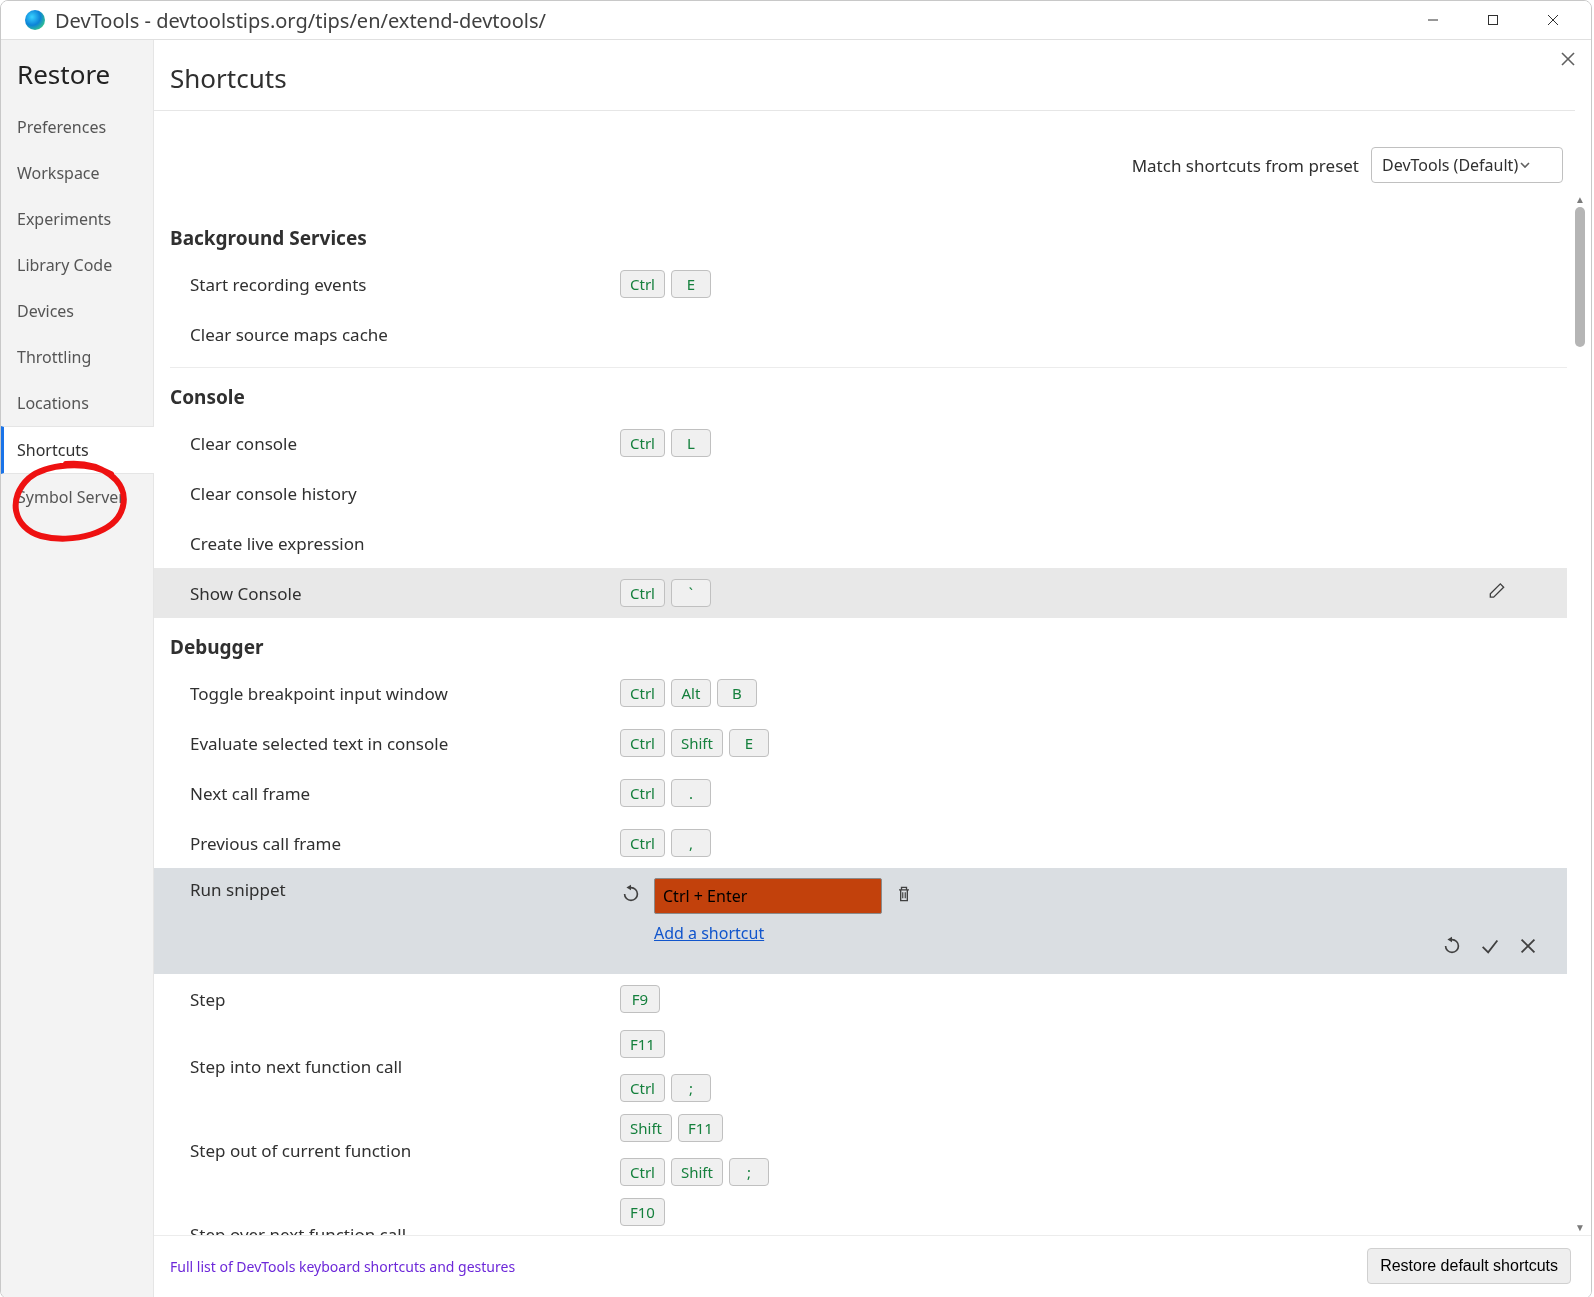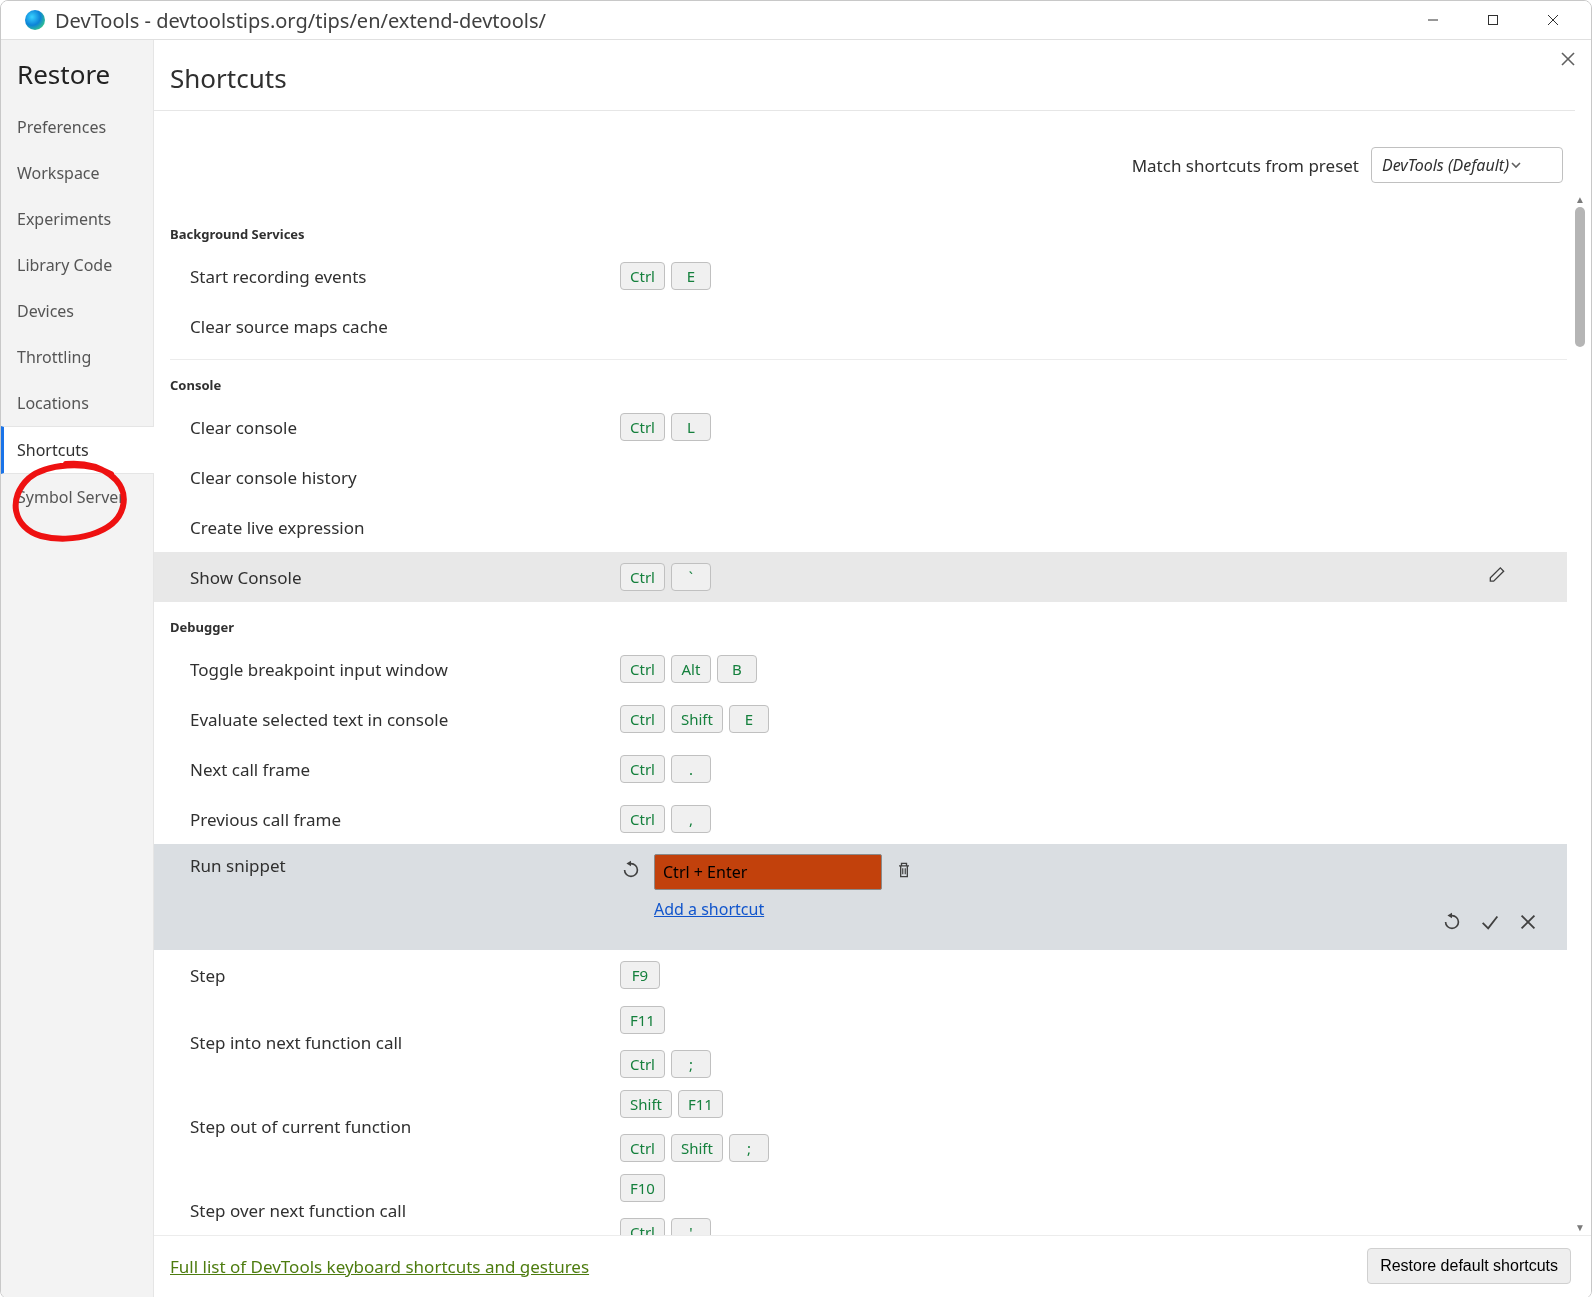--- a/index.html
+++ b/index.html
@@ -144,38 +144,37 @@
     display:flex;
     align-items:center;
     justify-content:flex-start;
     border:1px solid var(--key-border);
     border-radius:4px;
     padding:6px 10px;
     font-size:16px;
     background:#fff;
     cursor:pointer;
     min-width:170px;
-    font-style:italic;
   }
 
   .scroll-area {
     flex:1;
     overflow:hidden;
     margin: 0 0 0 0;
     position:relative;
   }
   .scroll-inner {
     padding: 18px 24px 0 0;
     height:100%;
     box-sizing:border-box;
   }
 
   .category {
     font-weight:700;
-    font-size:13px;
+    font-size:19px;
     padding: 16px 0 8px 16px;
   }
   .shortcut-row {
     display:flex;
     align-items:center;
     padding: 6px 0 6px 36px;
     min-height:38px;
     font-size:17px;
     color:#303030;
     position:relative;
@@ -313,23 +312,22 @@
   
   .footer {
     display:flex;
     justify-content:space-between;
     align-items:center;
     padding: 12px 20px 14px 16px;
     border-top:1px solid #ececec;
     background:#fff;
   }
   .footer-link {
-    color:#4d7c0f;
-    text-decoration:underline;
-    font-size:17px;
+    color:#6d28d9;
+    font-size:14px;
     cursor:pointer;
   }
   .footer-btn {
     background:#eeeeee;
     border:1px solid #d0d0d0;
     border-radius:4px;
     padding:8px 12px;
     font-size:16px;
     cursor:pointer;
   }

